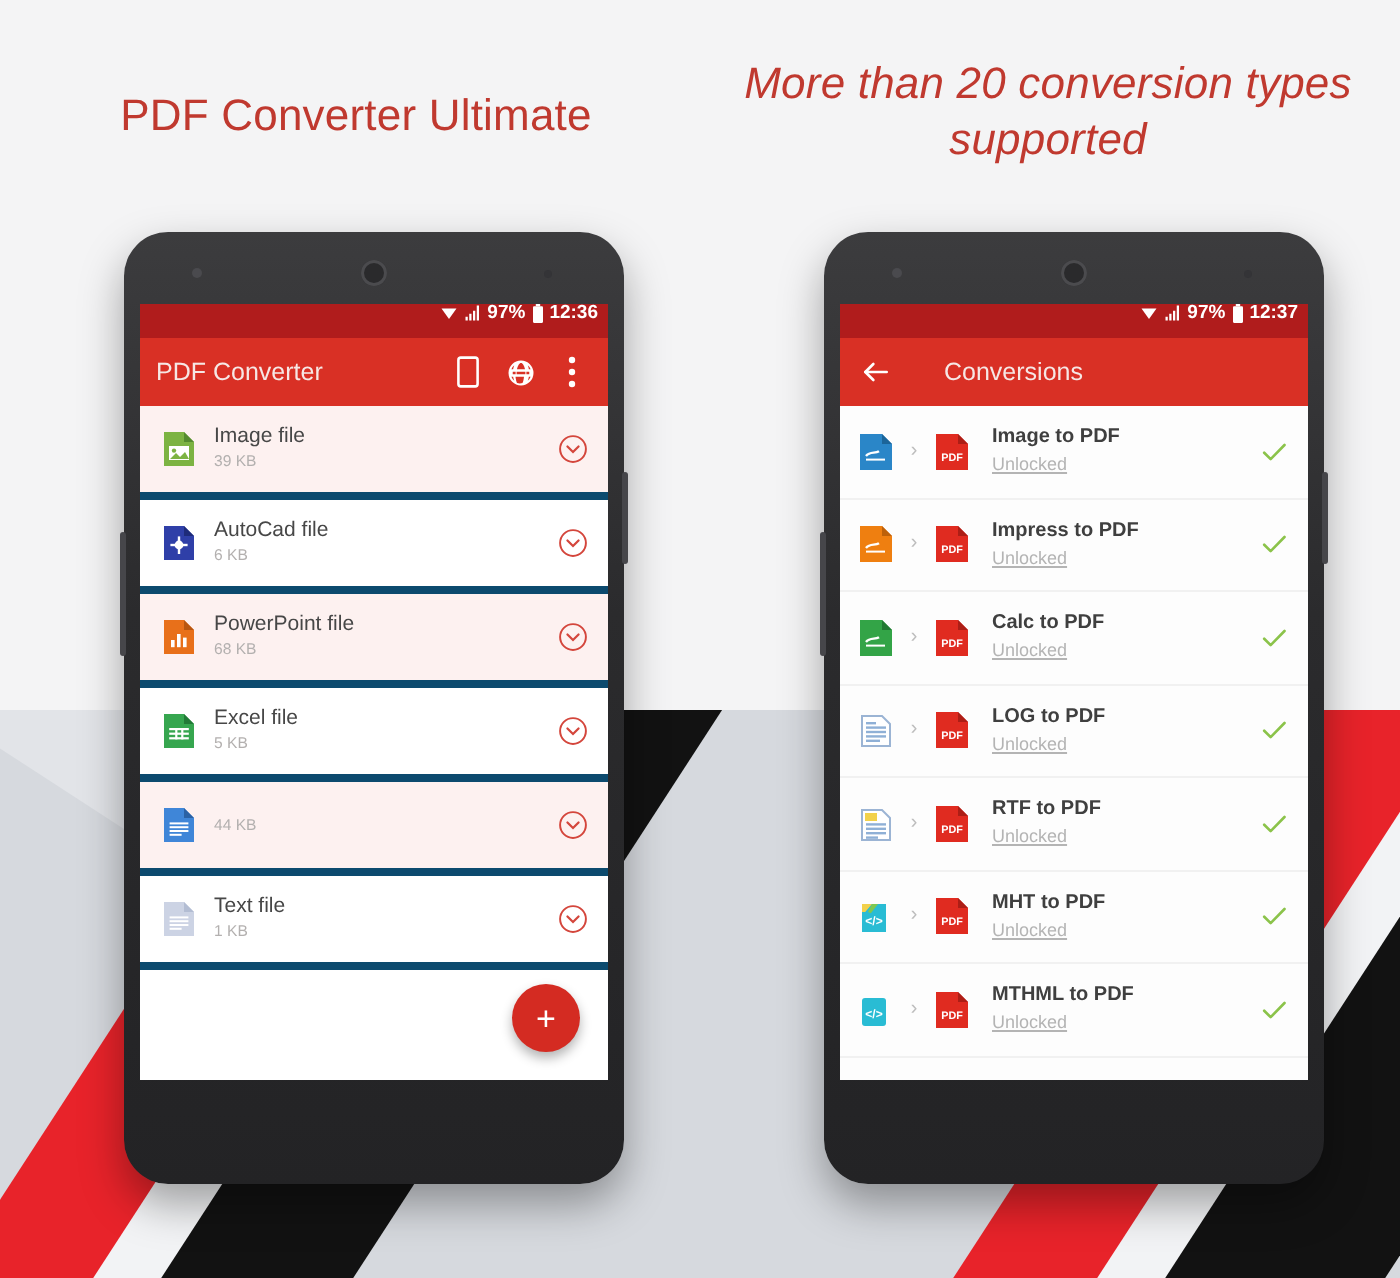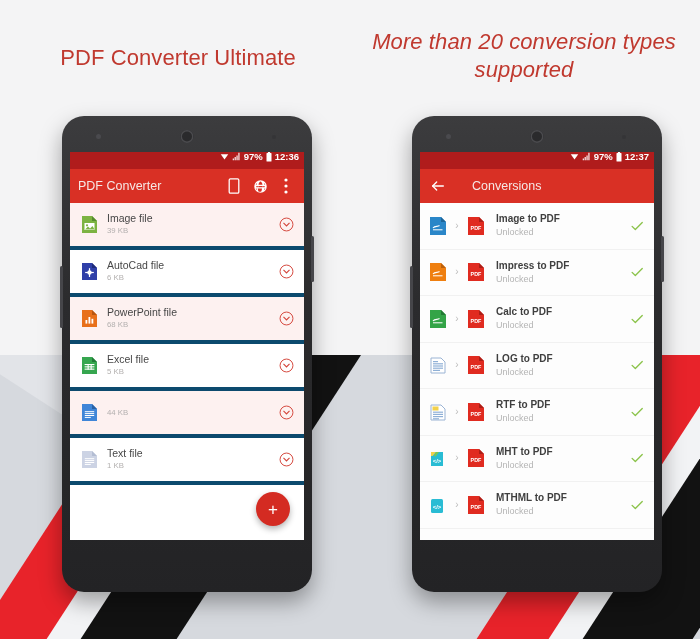--- a/index.html
+++ b/index.html
@@ -234,20 +234,21 @@
     color: #3f3f3f;
     font-weight: bold;
     line-height: 1.3;
     white-space: nowrap;
   }
   .c-status {
     font-size: 9px;
     color: #b4b4b4;
     line-height: 1.4;
     margin-top: 1px;
+    text-decoration: underline;
   }
   .c-check { width: 14px; height: 14px; flex: 0 0 14px; }
 </style>
 </head>
 <body>
 
 <div class="screen">
 
   <div class="bg-top"></div>
   <div class="bg-bottom">

